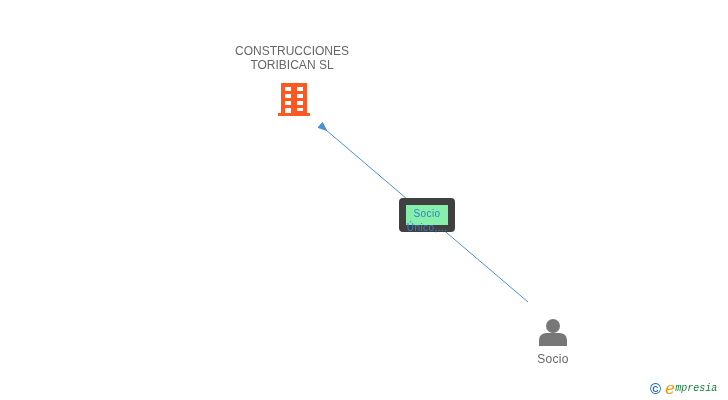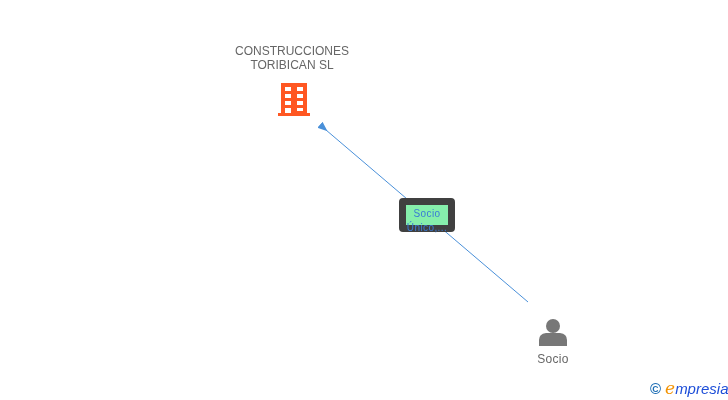--- a/index.html
+++ b/index.html
@@ -9,21 +9,21 @@
     .node-label { position: absolute; text-align: center; color: #666666; font-size: 12px; line-height: 14px; }
     .company-label { left: 212px; top: 44px; width: 160px; }
     .person-label { left: 508px; top: 352px; width: 90px; font-size: 12px; line-height: 15px; letter-spacing: 0.3px; }
     .icon { position: absolute; }
     .building-icon { left: 278px; top: 82px; width: 32px; height: 34px; }
     .person-icon { left: 538px; top: 318px; width: 30px; height: 28px; }
     .edge-label { position: absolute; left: 399px; top: 198px; width: 56px; height: 34px; border: 7px solid #404040; border-radius: 4px; background: #86efac; color: #3a7bd5; font-size: 10px; line-height: 14px; text-align: center; box-sizing: border-box; padding-top: 2px; letter-spacing: 0.4px; }
     .brand { position: absolute; left: 650px; top: 378px; height: 20px; display: flex; align-items: center; }
     .copy-icon { color: #1f6fb5; font-size: 15px; font-weight: bold; margin-right: 4px; }
     .brand-e { color: #f39200; font-family: "DejaVu Serif", serif; font-style: italic; font-size: 17px; }
-    .brand-rest { color: #1d4ed8; font-family: Liberation Sans, sans-serif; font-style: italic; font-size: 15px; }
+    .brand-rest { color: #15803d; font-family: Liberation Mono, monospace; font-style: italic; font-size: 10px; }
   </style>
 </head>
 <body>
 
 <div class="canvas">
 
   <svg class="edges" width="728" height="400">
     <defs>
       <marker id="arrow" markerWidth="10" markerHeight="10" refX="2" refY="5" orient="auto" markerUnits="userSpaceOnUse">
         <path d="M10,1 L0,5 L10,9 Z" fill="#4a90d9"></path>

